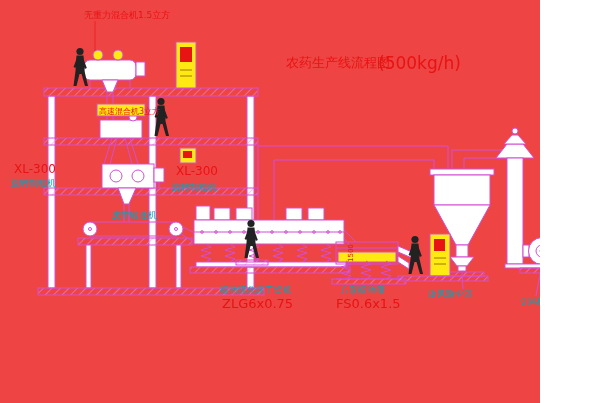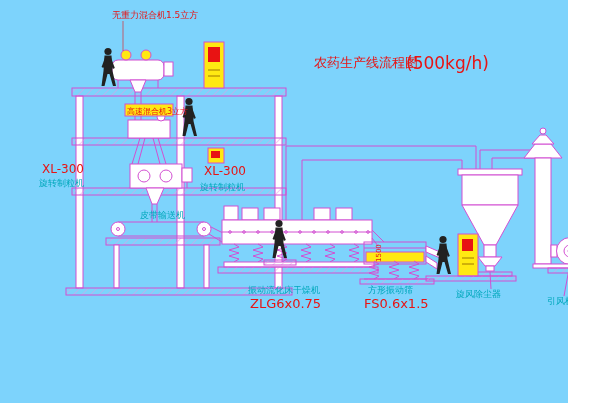--- a/index.html
+++ b/index.html
@@ -1,17 +1,17 @@
 <!DOCTYPE html>
 <html><head>
 <meta charset="utf-8">
 <style>
   html,body{margin:0;padding:0;background:#fff;}
-  #stage{position:relative;width:540px;height:403px;background:#7dd3fc;overflow:hidden;
-         font-family:"DejaVu Sans",sans-serif;padding-left:28px;}
+  #stage{position:relative;width:540px;height:403px;background:#ef4444;overflow:hidden;
+         font-family:"DejaVu Sans",sans-serif;}
   svg{display:block;}
   .mg{stroke:#d24fd2;fill:none;stroke-width:1;}
   .mgf{stroke:#d24fd2;fill:#ffffff;stroke-width:1;}
   .hat{fill:url(#hatch);stroke:#d24fd2;stroke-width:1;}
   .yel{fill:#ffe912;stroke:#d24fd2;stroke-width:1;}
   .redbox{fill:#e81313;stroke:none;}
   text{font-family:"DejaVu Sans",sans-serif;}
   .cn{fill:#00a8bc;font-size:9px;}
   .rd{fill:#e81313;}
   .person{fill:#222;stroke:none;}

